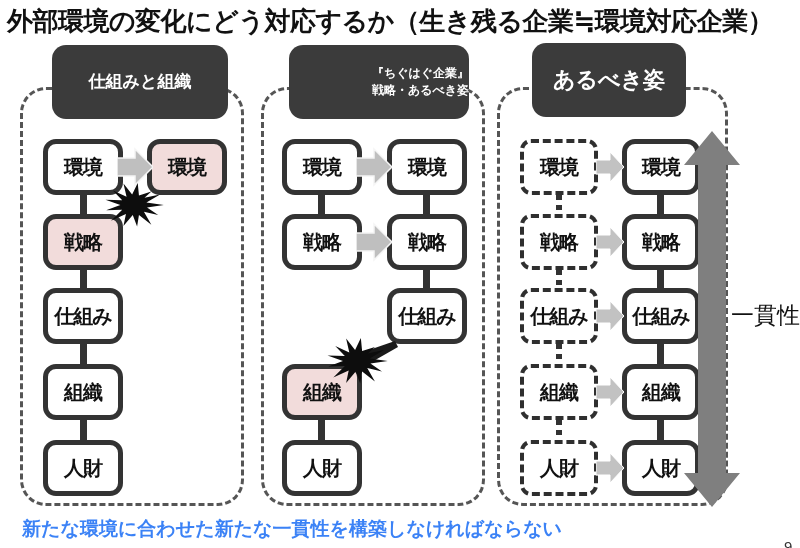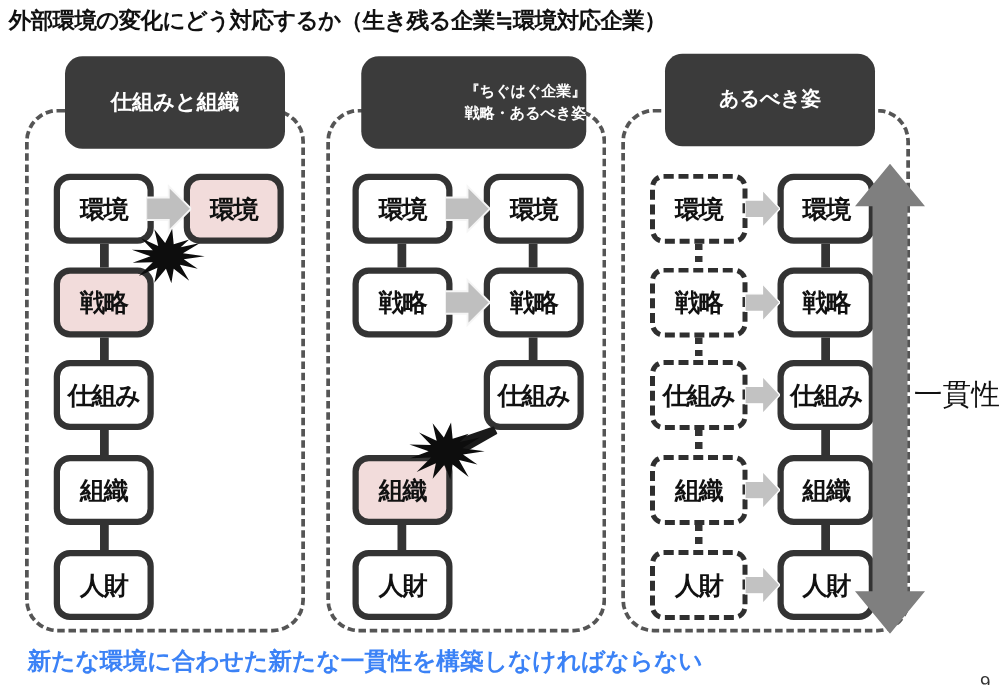--- a/index.html
+++ b/index.html
@@ -1,18 +1,18 @@
 <!DOCTYPE html>
 <html><head>
 <meta charset="utf-8">
 <style>
   html,body{margin:0;padding:0;}
   body{font-family:"Liberation Sans","DejaVu Sans",sans-serif;}
   .stage{position:relative;width:800px;height:548px;background:#ffffff;overflow:hidden;}
-  .title{position:absolute;left:7px;top:4px;font-size:18px;font-weight:bold;color:#111;letter-spacing:-0.5px;white-space:nowrap;}
+  .title{position:absolute;left:7px;top:4px;font-size:26px;font-weight:bold;color:#111;letter-spacing:-0.5px;white-space:nowrap;}
   .footer{position:absolute;left:22px;top:516px;font-size:19px;font-weight:bold;color:#3b82f6;white-space:nowrap;}
   .pagenum{position:absolute;left:784px;top:538px;font-size:15px;color:#333;}
   .outline{position:absolute;border:3px dashed #555;border-radius:26px;box-sizing:border-box;z-index:1;background:transparent;}
   .hdr{position:absolute;background:#3b3b3b;border-radius:14px;color:#fff;font-weight:bold;text-align:center;display:flex;flex-direction:column;justify-content:center;z-index:4;box-sizing:border-box;}
   .hdr div{line-height:1.45;}
   .box{position:absolute;width:80px;height:56px;border:5px solid #333;border-radius:13px;background:#fff;display:flex;align-items:center;justify-content:center;font-weight:bold;font-size:20px;color:#111;box-sizing:border-box;z-index:3;letter-spacing:-1px;}
   .pink{background:#f2dcdb;}
   .dotbox{position:absolute;width:78px;height:56px;border:4px dashed #2f2f2f;border-radius:11px;background:#fff;display:flex;align-items:center;justify-content:center;font-weight:bold;font-size:20px;color:#111;box-sizing:border-box;z-index:3;letter-spacing:-1px;}
   .conn{position:absolute;width:7px;background:#333;z-index:2;}
   .conndash{position:absolute;width:6px;background:repeating-linear-gradient(#333 0 5px,transparent 5px 10px);z-index:2;}
@@ -32,21 +32,21 @@
   <div class="outline" style="left:261px;top:87px;width:224px;height:419px;"></div>
   <div class="outline" style="left:497px;top:87px;width:231px;height:419px;"></div>
 
   <div class="hdr" style="left:52px;top:45px;width:176px;height:74px;font-size:17px;">
     <div>仕組みと組織</div>
   </div>
   <div class="hdr" style="left:289px;top:45px;width:180px;height:74px;font-size:12px;text-align:right;">
     <div>『ちぐはぐ企業』</div>
     <div>戦略・あるべき姿</div>
   </div>
-  <div class="hdr" style="left:532px;top:43px;width:168px;height:74px;font-size:16px;">
+  <div class="hdr" style="left:532px;top:43px;width:154px;height:74px;font-size:22px;">
     <div>あるべき姿</div>
   </div>
 
   <div class="box" style="left:43px;top:139px;">環境</div>
   <div class="box pink" style="left:147px;top:139px;">環境</div>
   <div class="box pink" style="left:43px;top:214px;">戦略</div>
   <div class="box" style="left:43px;top:288px;">仕組み</div>
   <div class="box" style="left:43px;top:364px;">組織</div>
   <div class="box" style="left:43px;top:440px;">人財</div>
 

